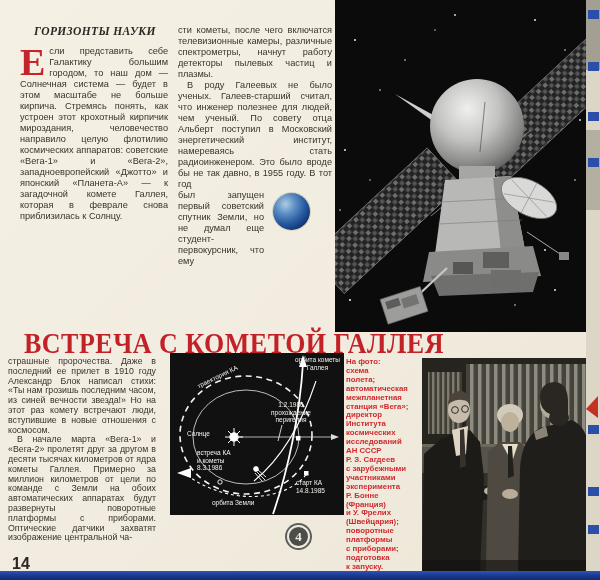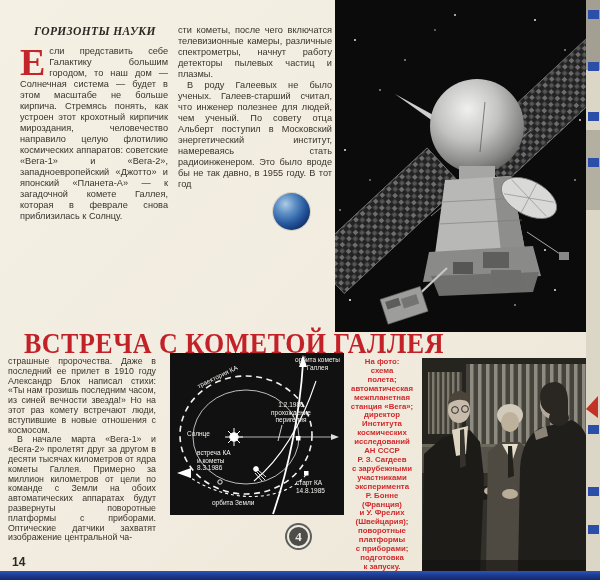--- a/index.html
+++ b/index.html
@@ -39,26 +39,26 @@
   #lbl-encounter{top:96px;left:27px;}
   #lbl-launch{top:126px;left:126px;}
   #lbl-earth-orbit{top:146px;left:42px;}
   
   #badge{position:absolute;left:285px;top:523px;width:27px;height:27px;border-radius:50%;
          background:#5f5f5b;display:flex;align-items:center;justify-content:center;}
   #badge-inner{width:19px;height:19px;border-radius:50%;border:2px solid #efece2;color:#efece2;
                font-family:"Liberation Serif",serif;font-weight:bold;font-size:13px;
                display:flex;align-items:center;justify-content:center;background:#4d4d49;}
   
-  #caption{position:absolute;left:346px;top:358px;width:72px;text-align:center;
+  #caption{position:absolute;left:346px;top:358px;width:72px;text-align:left;
            color:#d02a2e;font-weight:bold;font-size:7.8px;line-height:8.9px;white-space:pre-line;}
   
   #people-photo{position:absolute;left:422px;top:358px;width:166px;height:214px;background:#2b2a26;}
   
-  #pageno{position:absolute;left:12px;top:555px;font-weight:bold;font-size:12px;color:#2b2823;}
+  #pageno{position:absolute;left:12px;top:555px;font-weight:bold;font-size:16px;color:#2b2823;}
   
   #edge{position:absolute;left:586px;top:0;width:14px;height:580px;background:#dcd6c6;}
   .edge-gray{position:absolute;left:0;width:14px;background:#a39f92;}
   .edge-tab{position:absolute;left:2px;width:11px;height:9px;background:#2b4fa8;}
   #edge-red{position:absolute;left:0;top:396px;width:0;height:0;
             border-top:13px solid transparent;border-bottom:9px solid transparent;
             border-right:12px solid #c23227;}
   
   #footer-strip{position:absolute;left:0;top:571px;width:600px;height:9px;
                 background:linear-gradient(180deg,#2d55b5 0%,#1c3c95 45%,#122a6e 100%);}
@@ -143,20 +143,21 @@
 
   <div id="col1" class="col">
     <h2 class="sec-head">ГОРИЗОНТЫ НАУКИ</h2>
     <p class="p"><span class="dropcap">Е</span><span>сли представить себе Галактику большим городом, то наш дом — Солнечная система — будет в этом масштабе не больше кирпича. Стремясь понять, как устроен этот крохотный кирпичик мироздания, человечество направило целую флотилию космических аппаратов: советские «Вега-1» и «Вега-2», западноевропейский «Джотто» и японский «Планета-А» — к загадочной комете Галлея, которая в феврале снова приблизилась к Солнцу.</span></p>
   </div>
 
   <div id="col2" class="col">
     <p class="p">сти кометы, после чего включатся телевизионные камеры, различные спектрометры, начнут работу детекторы пылевых частиц и плазмы.</p>
     <p class="p ind">В роду Галеевых не было ученых. Галеев-старший считал, что инженер полезнее для людей, чем ученый. По совету отца Альберт поступил в Московский энергетический институт, намереваясь стать радиоинженером. Это было вроде бы не так давно, в 1955 году. В тот год</p>
     <div class="wraprow">
+      <span class="narrow">был запущен первый советский спутник Земли, но не думал еще студент-первокурсник, что ему</span>
       <div class="earth"></div>
     </div>
   </div>
 
   <div id="headline">ВСТРЕЧА С КОМЕТОЙ ГАЛЛЕЯ</div>
 
   <div id="col3" class="col">
     <p class="p">страшные пророчества. Даже в последний ее прилет в 1910 году Александр Блок написал стихи: «Ты нам грозишь последним часом, из синей вечности звезда!» Но на этот раз комету встречают люди, вступившие в новые отношения с космосом.</p>
     <p class="p ind">В начале марта «Вега-1» и «Вега-2» пролетят друг за другом в десяти тысячах километров от ядра кометы Галлея. Примерно за миллион километров от цели по команде с Земли на обоих автоматических аппаратах будут развернуты поворотные платформы с приборами. Оптические датчики захватят изображение центральной ча-</p>
   </div>

